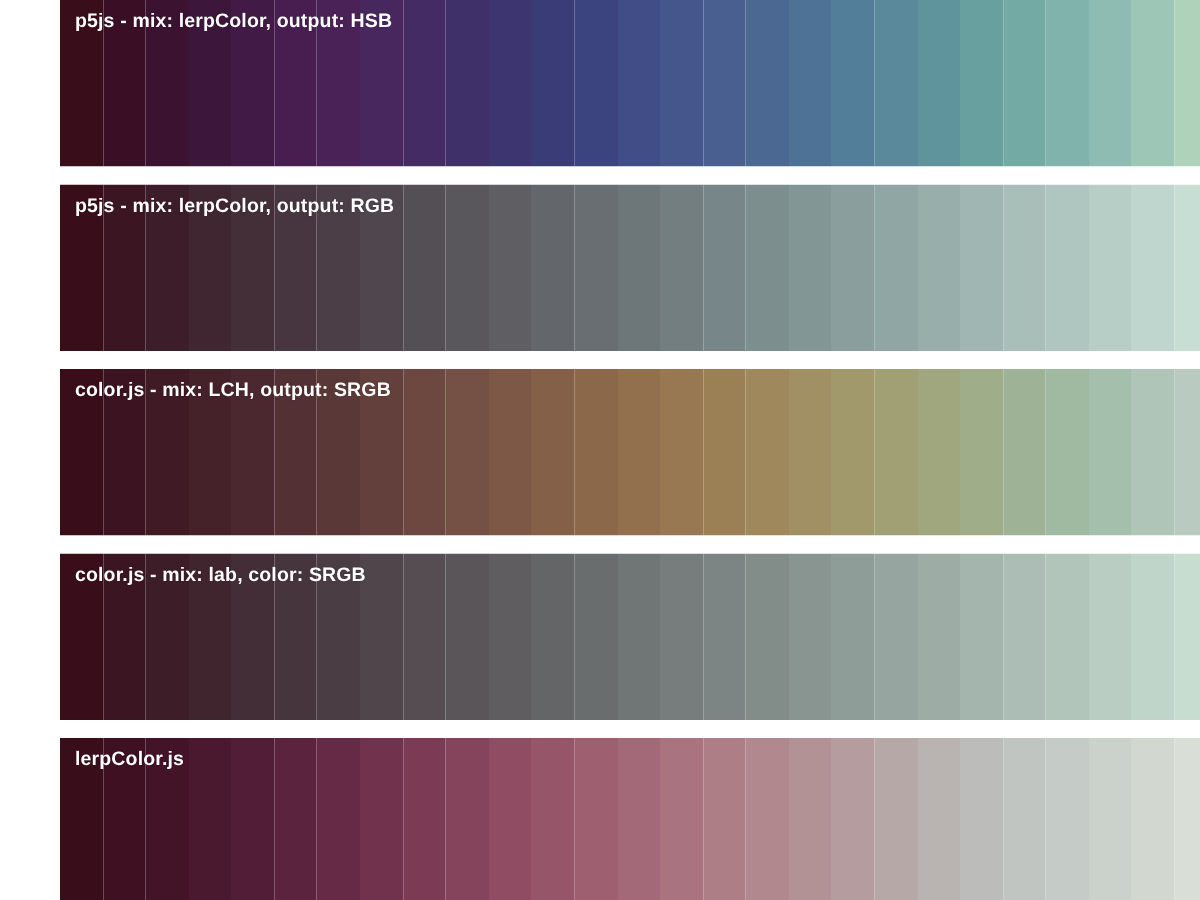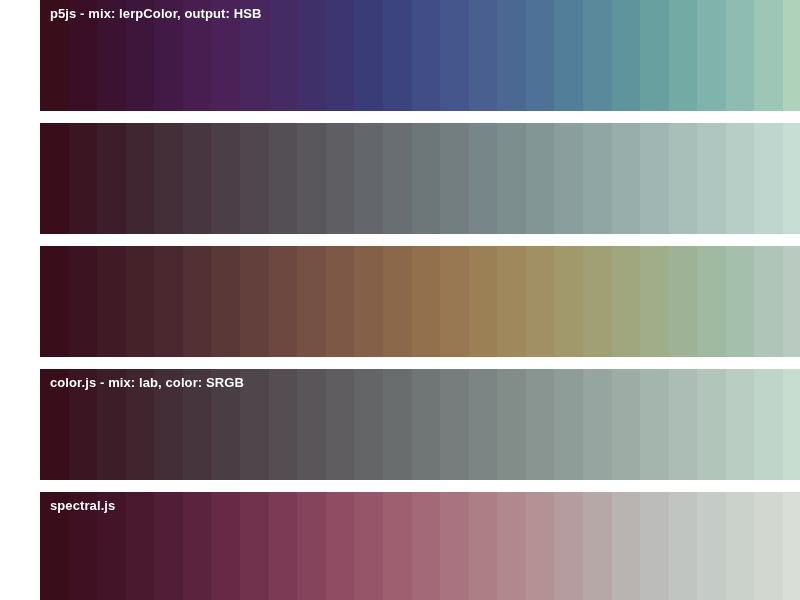--- a/index.html
+++ b/index.html
@@ -128,20 +128,21 @@
           <div class="swatch" style="background-color: rgb(144, 166, 164);"></div>
           <div class="swatch" style="background-color: rgb(151, 174, 171);"></div>
           <div class="swatch" style="background-color: rgb(159, 182, 178);"></div>
           <div class="swatch" style="background-color: rgb(167, 190, 185);"></div>
           <div class="swatch" style="background-color: rgb(175, 198, 192);"></div>
           <div class="swatch" style="background-color: rgb(183, 206, 199);"></div>
           <div class="swatch" style="background-color: rgb(191, 214, 206);"></div>
           <div class="swatch" style="background-color: rgb(199, 222, 213);"></div>
           <div class="swatch" style="background-color: rgb(207, 230, 220);"></div>
         </div>
+        <div class="ramp-label" style="color: rgb(255, 255, 255);">p5js - mix: lerpColor, output: RGB</div>
       </div>
       <div class="ramp-gap" style="height: 12px;"></div>
       <div class="ramp-row" style="height: 111px;">
         <div class="swatch-strip" style="height: 111px;">
           <div class="swatch" style="background-color: rgb(58, 13, 27);"></div>
           <div class="swatch" style="background-color: rgb(60, 19, 32);"></div>
           <div class="swatch" style="background-color: rgb(64, 26, 37);"></div>
           <div class="swatch" style="background-color: rgb(69, 33, 42);"></div>
           <div class="swatch" style="background-color: rgb(75, 40, 47);"></div>
           <div class="swatch" style="background-color: rgb(82, 48, 52);"></div>
@@ -161,20 +162,21 @@
           <div class="swatch" style="background-color: rgb(161, 159, 116);"></div>
           <div class="swatch" style="background-color: rgb(160, 166, 126);"></div>
           <div class="swatch" style="background-color: rgb(159, 173, 137);"></div>
           <div class="swatch" style="background-color: rgb(158, 179, 149);"></div>
           <div class="swatch" style="background-color: rgb(160, 185, 161);"></div>
           <div class="swatch" style="background-color: rgb(165, 191, 173);"></div>
           <div class="swatch" style="background-color: rgb(174, 197, 184);"></div>
           <div class="swatch" style="background-color: rgb(185, 203, 193);"></div>
           <div class="swatch" style="background-color: rgb(198, 209, 200);"></div>
         </div>
+        <div class="ramp-label" style="color: rgb(255, 255, 255);">color.js - mix: LCH, output: SRGB</div>
       </div>
       <div class="ramp-gap" style="height: 12px;"></div>
       <div class="ramp-row" style="height: 111px;">
         <div class="swatch-strip" style="height: 111px;">
           <div class="swatch" style="background-color: rgb(58, 13, 27);"></div>
           <div class="swatch" style="background-color: rgb(59, 21, 34);"></div>
           <div class="swatch" style="background-color: rgb(61, 29, 40);"></div>
           <div class="swatch" style="background-color: rgb(64, 37, 47);"></div>
           <div class="swatch" style="background-color: rgb(67, 45, 54);"></div>
           <div class="swatch" style="background-color: rgb(71, 53, 61);"></div>
@@ -228,16 +230,16 @@
           <div class="swatch" style="background-color: rgb(183, 168, 168);"></div>
           <div class="swatch" style="background-color: rgb(185, 179, 178);"></div>
           <div class="swatch" style="background-color: rgb(188, 189, 187);"></div>
           <div class="swatch" style="background-color: rgb(192, 197, 194);"></div>
           <div class="swatch" style="background-color: rgb(197, 203, 199);"></div>
           <div class="swatch" style="background-color: rgb(203, 209, 203);"></div>
           <div class="swatch" style="background-color: rgb(210, 216, 208);"></div>
           <div class="swatch" style="background-color: rgb(217, 222, 214);"></div>
           <div class="swatch" style="background-color: rgb(223, 228, 220);"></div>
         </div>
-        <div class="ramp-label" style="color: rgb(255, 255, 255);">spectral.js</div>
+        <div class="ramp-label" style="color: rgb(255, 255, 255);">lerpColor.js</div>
       </div>
     </div>
 </div>
 
 </body></html>

